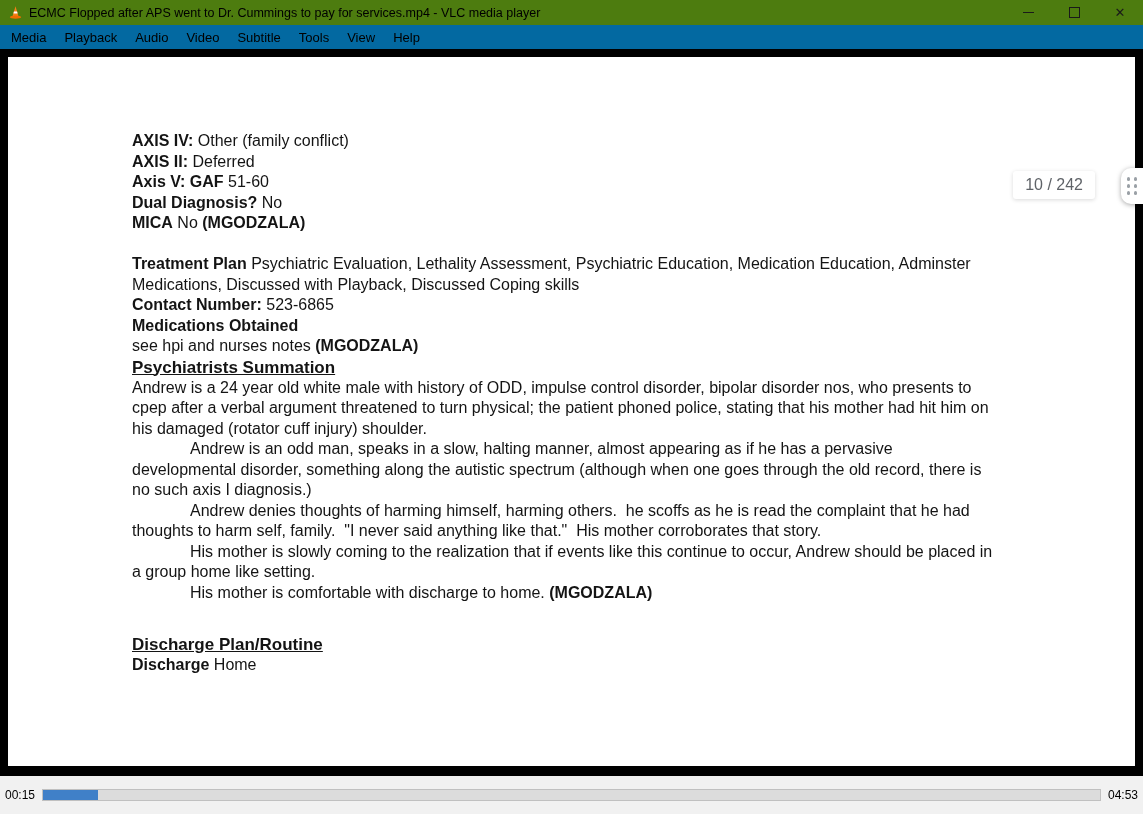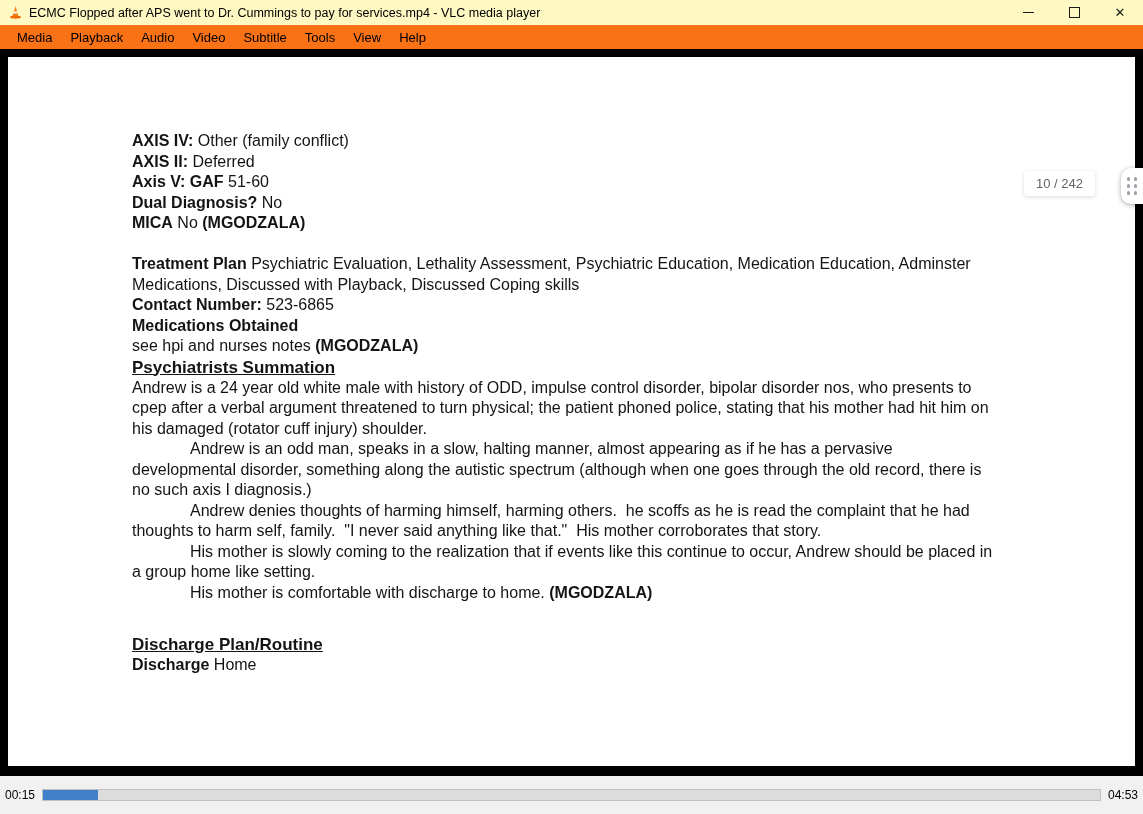--- a/index.html
+++ b/index.html
@@ -1,44 +1,44 @@
 <!DOCTYPE html>
 <html><head>
 <meta charset="utf-8">
 <style>
   html,body{margin:0;padding:0;}
   body{width:1143px;height:814px;overflow:hidden;background:#fff;font-family:"Liberation Sans",sans-serif;}
   .window{width:1143px;height:814px;display:flex;flex-direction:column;}
 
   
-  .titlebar{height:25px;flex:0 0 auto;display:flex;align-items:center;background:#fef9c3;padding-left:7px;}
+  .titlebar{height:25px;flex:0 0 auto;display:flex;align-items:center;background:#4d7c0f;padding-left:7px;}
   .vlc-icon{display:inline-flex;width:16px;height:16px;align-items:center;justify-content:center;}
   .title-text{font-size:12.5px;color:#000;margin-left:6px;flex:1;white-space:nowrap;overflow:hidden;}
   .win-controls{display:flex;height:100%;}
   .win-btn{width:46px;display:flex;align-items:center;justify-content:center;color:#1a1a1a;font-size:13px;cursor:pointer;}
   .min-glyph{display:inline-block;width:11px;height:1px;background:#1a1a1a;}
   .max-glyph{display:inline-block;width:9px;height:9px;border:1px solid #1a1a1a;}
 
   
-  .menubar{height:24px;flex:0 0 auto;display:flex;align-items:center;background:#f97316;padding-left:8px;}
+  .menubar{height:24px;flex:0 0 auto;display:flex;align-items:center;background:#0369a1;padding-left:2px;}
   .menu-item{font-size:13px;color:#000;padding:3px 9px;cursor:default;}
 
   
   .video-area{flex:1;position:relative;background:#000;}
   .doc{position:absolute;left:8px;top:8px;right:8px;bottom:10px;background:#ffffff;overflow:hidden;}
   .doc-inner{padding:74px 140px 0 124px;color:#141414;font-size:16px;line-height:20.5px;}
   .doc-line,.para{white-space:pre-wrap;}
   .b{font-weight:bold;}
   .gap{height:20.5px;}
   .section-heading{font-weight:bold;text-decoration:underline;font-size:17px;line-height:21px;white-space:pre-wrap;}
   .section-heading.discharge{margin-top:31px;}
   .sub-heading{font-weight:bold;font-size:15.5px;}
   .para.indent{text-indent:58px;}
 
-  .page-indicator{position:absolute;top:122px;right:48px;background:#ffffff;color:#5f6368;font-size:13px;padding:5px 12px;border-radius:3px;box-shadow:0 1px 4px rgba(0,0,0,.15);}
+  .page-indicator{position:absolute;top:122px;right:48px;background:#ffffff;color:#5f6368;font-size:16px;padding:5px 12px;border-radius:3px;box-shadow:0 1px 4px rgba(0,0,0,.15);}
   .grip{position:absolute;top:119px;right:0;width:22px;height:36px;background:#fff;border-radius:10px 0 0 10px;box-shadow:0 1px 5px rgba(0,0,0,.35);display:grid;grid-template-columns:4px 4px;grid-template-rows:4px 4px 4px;gap:3px;align-content:center;justify-content:center;cursor:grab;}
   .grip i{width:3.5px;height:3.5px;border-radius:50%;background:#9aa0a6;}
 
   
   .bottombar{height:38px;flex:0 0 auto;display:flex;align-items:center;background:#f1f1f1;font-size:12px;color:#000;}
   .time{padding:0 5px;min-width:30px;text-align:center;}
   .seek{flex:1;height:10px;background:#dcdcdc;border:1px solid #c0c0c0;position:relative;margin:0 2px;cursor:pointer;}
   .seek-fill{position:absolute;left:0;top:0;bottom:0;background:#4080c8;}
 </style>
 </head>

